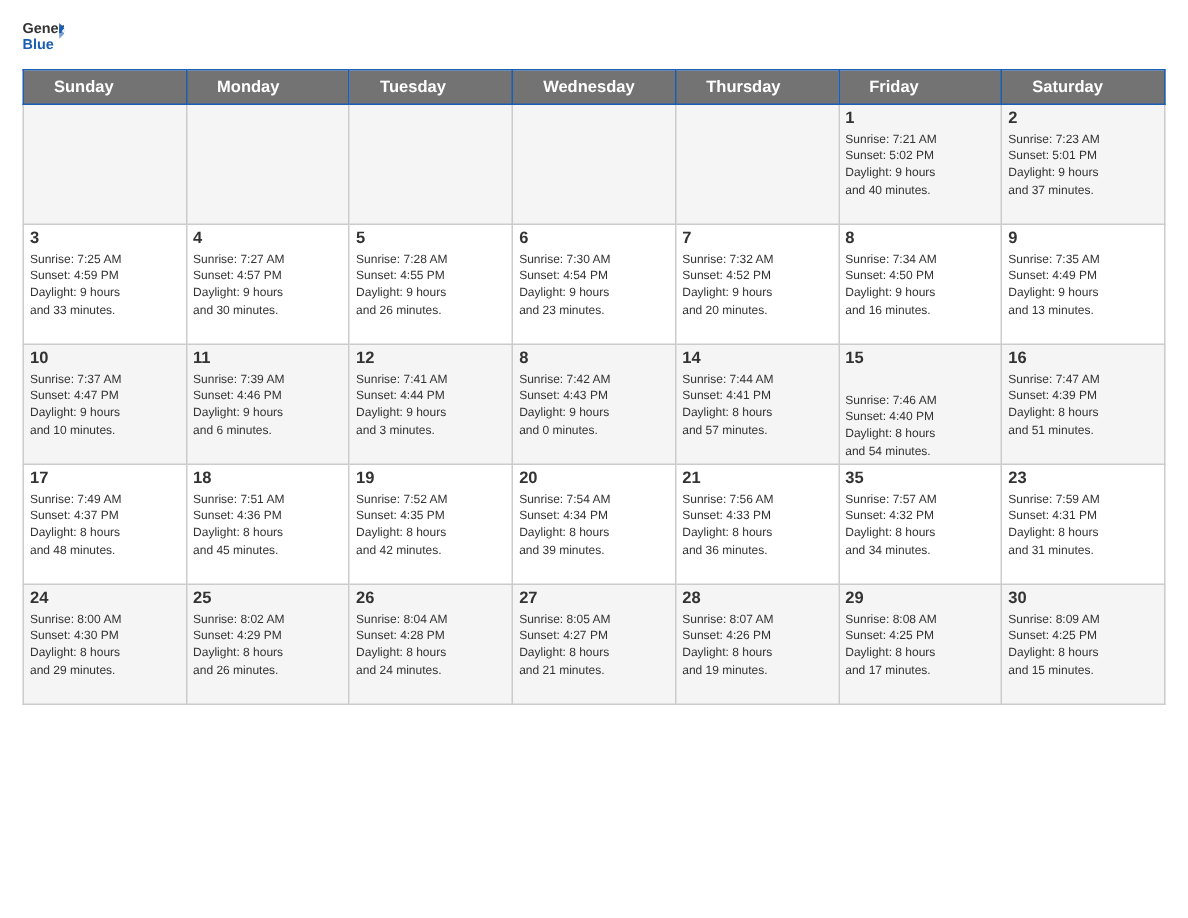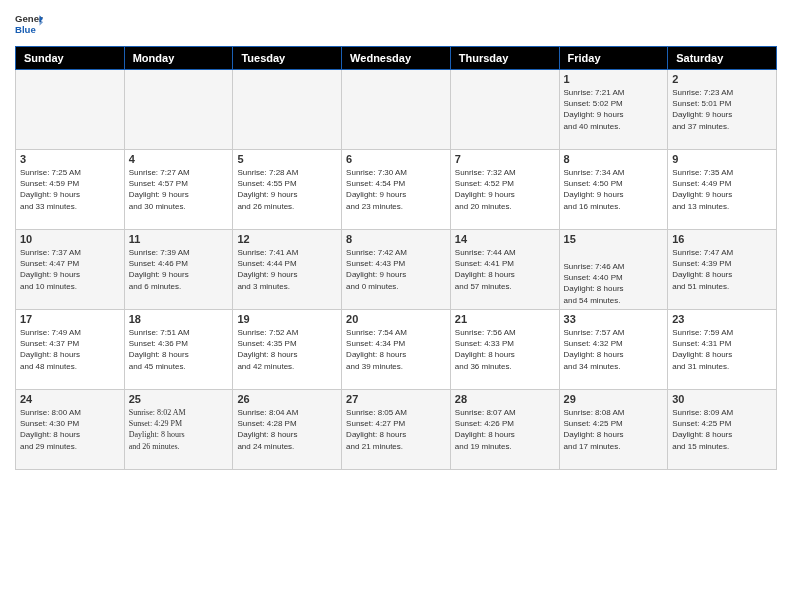--- a/index.html
+++ b/index.html
@@ -12,25 +12,25 @@
     .logo { display: flex; align-items: center; gap: 4px; }
     .logo-icon { width: 28px; height: 28px; }
     
     .title-section { text-align: right; }
     .month-title { font-size: 32px; font-weight: normal; color: #333; line-height: 1.1; }
     .location { font-size: 14px; color: #555; }
     
     .calendar { width: 100%; border-collapse: collapse; }
     
     .calendar thead th {
-      background: #000000;
+      background: #737373;
       color: #fff;
       font-size: 11px;
       font-weight: bold;
-      padding: 5px 8px;
+      padding: 5px 20px;
       text-align: left;
       border: 1px solid #1a5fb4;
     }
     
     .calendar tbody td {
       width: calc(100%/7);
       border: 1px solid #ccc;
       vertical-align: top;
       padding: 3px 4px;
       font-size: 8.5px;
@@ -228,21 +228,21 @@
 and 39 minutes.</div>
           </td>
           <td>
             <div class="day-number">21</div>
             <div class="day-info" style="white-space: pre-line;">Sunrise: 7:56 AM
 Sunset: 4:33 PM
 Daylight: 8 hours
 and 36 minutes.</div>
           </td>
           <td>
-            <div class="day-number">33</div>
+            <div class="day-number">35</div>
             <div class="day-info" style="white-space: pre-line;">Sunrise: 7:57 AM
 Sunset: 4:32 PM
 Daylight: 8 hours
 and 34 minutes.</div>
           </td>
           <td>
             <div class="day-number">23</div>
             <div class="day-info" style="white-space: pre-line;">Sunrise: 7:59 AM
 Sunset: 4:31 PM
 Daylight: 8 hours
@@ -252,21 +252,21 @@
         <tr>
           <td>
             <div class="day-number">24</div>
             <div class="day-info" style="white-space: pre-line;">Sunrise: 8:00 AM
 Sunset: 4:30 PM
 Daylight: 8 hours
 and 29 minutes.</div>
           </td>
           <td>
             <div class="day-number">25</div>
-            <div class="day-info" style="white-space: pre-line; font-family: Liberation Serif, serif;">Sunrise: 8:02 AM
+            <div class="day-info" style="white-space: pre-line;">Sunrise: 8:02 AM
 Sunset: 4:29 PM
 Daylight: 8 hours
 and 26 minutes.</div>
           </td>
           <td>
             <div class="day-number">26</div>
             <div class="day-info" style="white-space: pre-line;">Sunrise: 8:04 AM
 Sunset: 4:28 PM
 Daylight: 8 hours
 and 24 minutes.</div>

